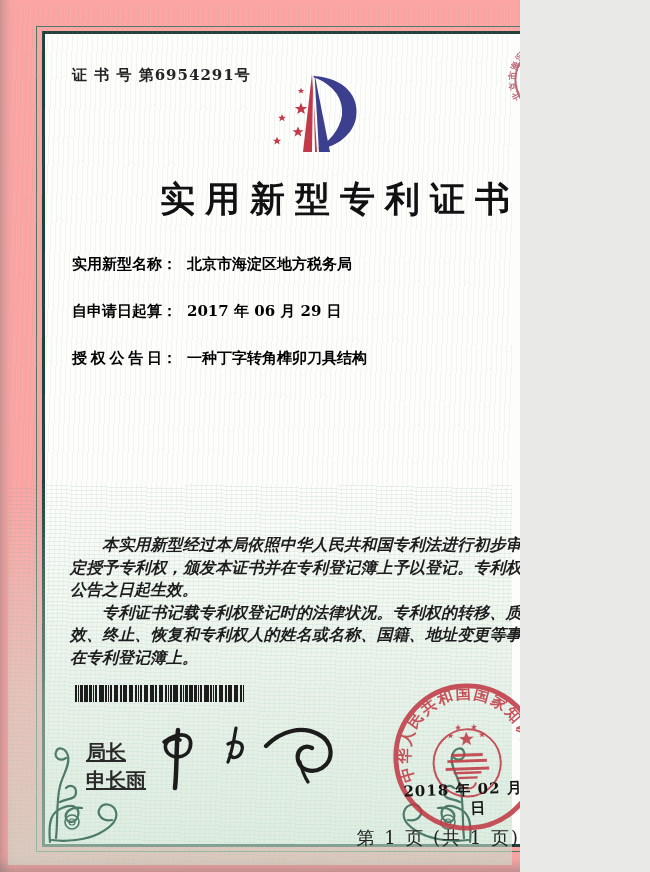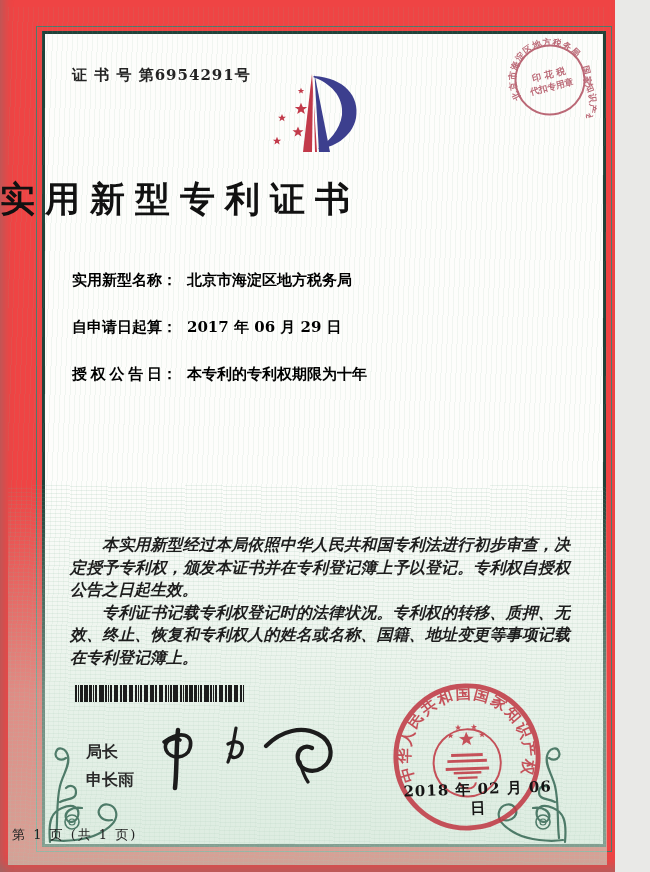--- a/index.html
+++ b/index.html
@@ -1,53 +1,53 @@
 <!DOCTYPE html>
 <html><head>
 <meta charset="utf-8">
 <style>
   html,body{margin:0;padding:0;}
   body{background:#e9e9e7;font-family:"DejaVu Serif","Liberation Serif",serif;}
-  .page{position:relative;width:615px;height:872px;background:#ef4444;overflow:hidden;
+  .page{position:relative;width:520px;height:872px;background:#fca5a5;overflow:hidden;
         box-shadow:inset 14px 0 10px -10px rgba(120,120,118,.45), inset 0 -16px 12px -10px rgba(120,120,118,.5);}
   
   .frame-outer{position:absolute;left:36px;top:26px;width:574px;height:824px;
         border:1px solid #4e7a6b;}
   .frame-inner{position:absolute;left:5px;top:4px;right:5px;bottom:4px;
         border:3px solid #21423a;background:#fdfdfb;}
   
   .waves{position:absolute;left:8px;top:7px;right:8px;bottom:7px;
         background-image:repeating-linear-gradient(92deg, rgba(126,176,146,.10) 0 1px, rgba(255,255,255,0) 1px 5px);
   }
   .tint-bottom{position:absolute;left:8px;right:8px;bottom:7px;height:380px;
         background:linear-gradient(to bottom, rgba(214,232,218,0) 0%, rgba(206,228,212,.45) 55%, rgba(198,224,206,.6) 100%),
         repeating-linear-gradient(1.5deg, rgba(110,165,135,.14) 0 1px, rgba(255,255,255,0) 1px 4px);}
   .txt{position:absolute;color:#232323;}
   .cert-no{left:72px;top:66px;font-size:15px;font-weight:600;letter-spacing:1px;}
-  .title{left:0;right:0;top:176px;text-align:left;font-size:35px;font-weight:700;letter-spacing:10px;color:#111;}
+  .title{left:0;right:0;top:176px;text-align:right;font-size:35px;font-weight:700;letter-spacing:10px;color:#111;}
   .fields{position:absolute;left:72px;top:254px;width:500px;font-size:15px;font-weight:600;}
   .field{height:47px;line-height:20px;white-space:nowrap;}
-  .lbl{display:inline-block;width:90px;text-align:justify;text-align-last:justify;margin-top:16px;}
+  .lbl{display:inline-block;width:90px;text-align:justify;text-align-last:justify;}
   .colon{display:inline-block;margin-right:10px;}
   .paras{position:absolute;left:70px;top:534px;width:500px;font-size:16px;line-height:22.5px;
         text-align:justify;color:#1d1d1d;font-style:italic;font-weight:bold;}
   .paras p{margin:0;text-indent:2em;}
   .barcode{position:absolute;left:75px;top:685px;width:170px;height:17px;
         background:
           repeating-linear-gradient(90deg,#1c1c1c 0 2px, transparent 2px 5px),
           repeating-linear-gradient(90deg,#1c1c1c 0 1px, transparent 1px 7px),
           repeating-linear-gradient(90deg,#1c1c1c 0 1px, transparent 1px 3px);}
-  .signer{position:absolute;left:86px;top:738px;font-size:16px;font-weight:700;
-        font-family:"DejaVu Sans","Liberation Sans",sans-serif;color:#2a2a2a;line-height:28px;}
+  .signer{position:absolute;left:86px;top:738px;font-size:20px;font-weight:700;
+        font-family:"DejaVu Sans","Liberation Sans",sans-serif;color:#2a2a2a;line-height:28px;text-decoration:underline;}
   .signature{position:absolute;left:150px;top:700px;}
   .office-stamp{position:absolute;left:388px;top:678px;width:158px;height:158px;transform:rotate(-2deg);}
   .stamp-date{position:absolute;left:398px;top:780px;width:160px;text-align:center;font-size:15px;
         font-weight:700;color:#141414;transform:rotate(-2deg);letter-spacing:1px;}
   .tax-stamp{position:absolute;left:504px;top:34px;width:92px;height:92px;transform:rotate(-14deg);opacity:.85;}
-  .footer{left:12px;right:0;top:826px;text-align:left;font-size:13px;letter-spacing:2px;color:#222;}
+  .footer{left:4px;right:0;top:826px;text-align:right;font-size:18px;letter-spacing:2px;color:#222;}
   .logo{position:absolute;left:268px;top:68px;width:108px;height:88px;}
   .corner{position:absolute;width:86px;height:104px;}
   .corner.bl{left:44px;bottom:26px;}
   .corner.br{right:44px;bottom:26px;transform:scaleX(-1);}
   .hidden-defs{position:absolute;width:0;height:0;overflow:hidden;}
 </style>
 </head>
 <body>
 
 <svg class="hidden-defs" aria-hidden="true">
@@ -111,21 +111,21 @@
   <div class="txt title">实用新型专利证书</div>
 
   <div class="fields">
     <div class="field">
       <span class="lbl">实用新型名称</span><span class="colon">：</span><span>北京市海淀区地方税务局</span>
     </div>
     <div class="field">
       <span class="lbl">自申请日起算</span><span class="colon">：</span><span>2017 年 06 月 29 日</span>
     </div>
     <div class="field">
-      <span class="lbl">授权公告日</span><span class="colon">：</span><span>本专利的专利权期限为十年</span>
+      <span class="lbl">授权公告日</span><span class="colon">：</span><span>一种丁字转角榫卯刀具结构</span>
     </div>
   </div>
 
   <div class="paras">
     <p>本实用新型经过本局依照中华人民共和国专利法进行初步审查，决定授予专利权，颁发本证书并在专利登记簿上予以登记。专利权自授权公告之日起生效。</p>
     <p>专利证书记载专利权登记时的法律状况。专利权的转移、质押、无效、终止、恢复和专利权人的姓名或名称、国籍、地址变更等事项记载在专利登记簿上。</p>
   </div>
 
   <div class="barcode"></div>
 

